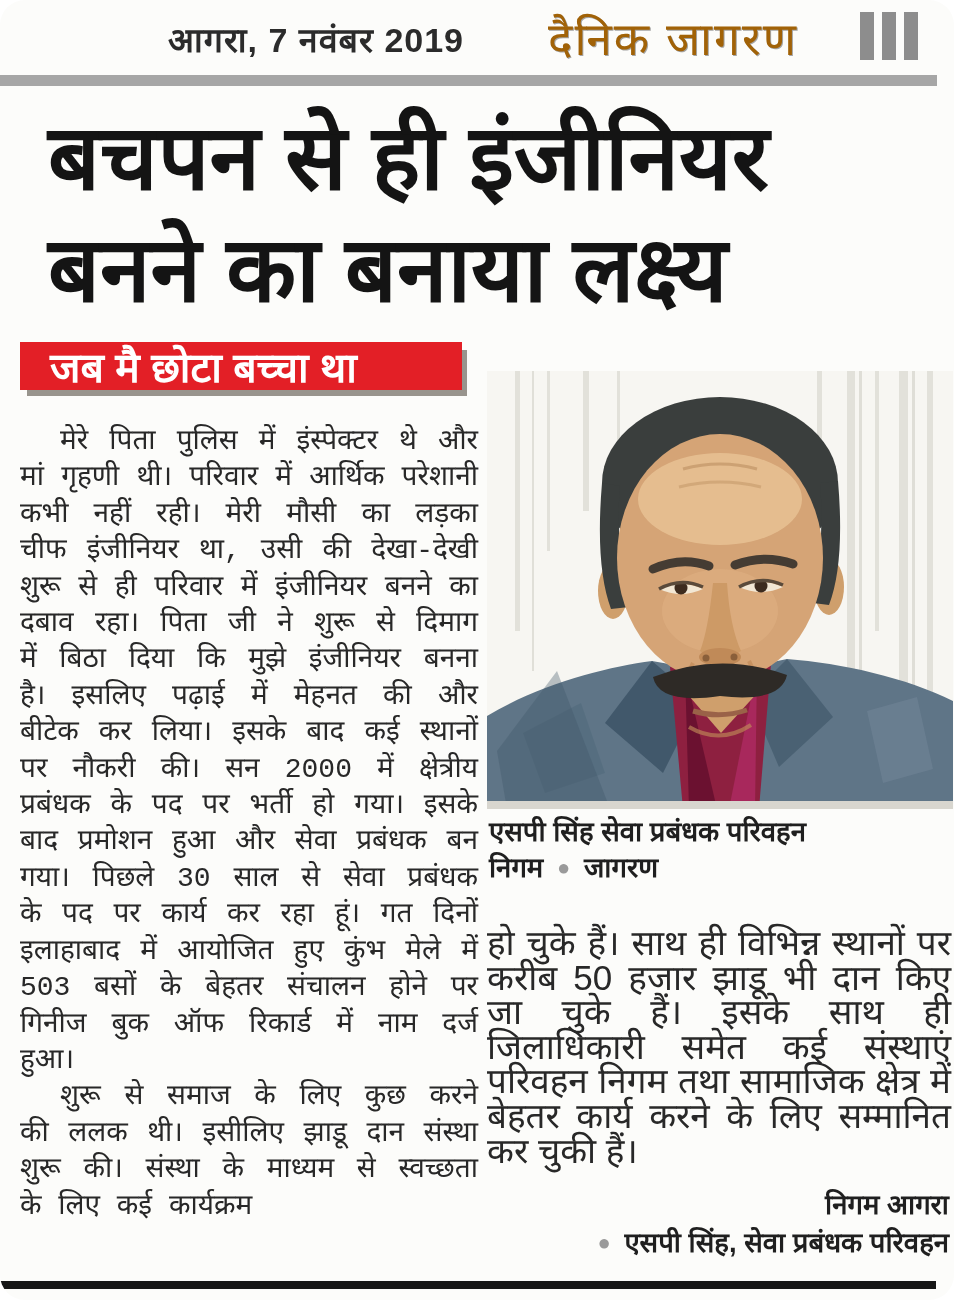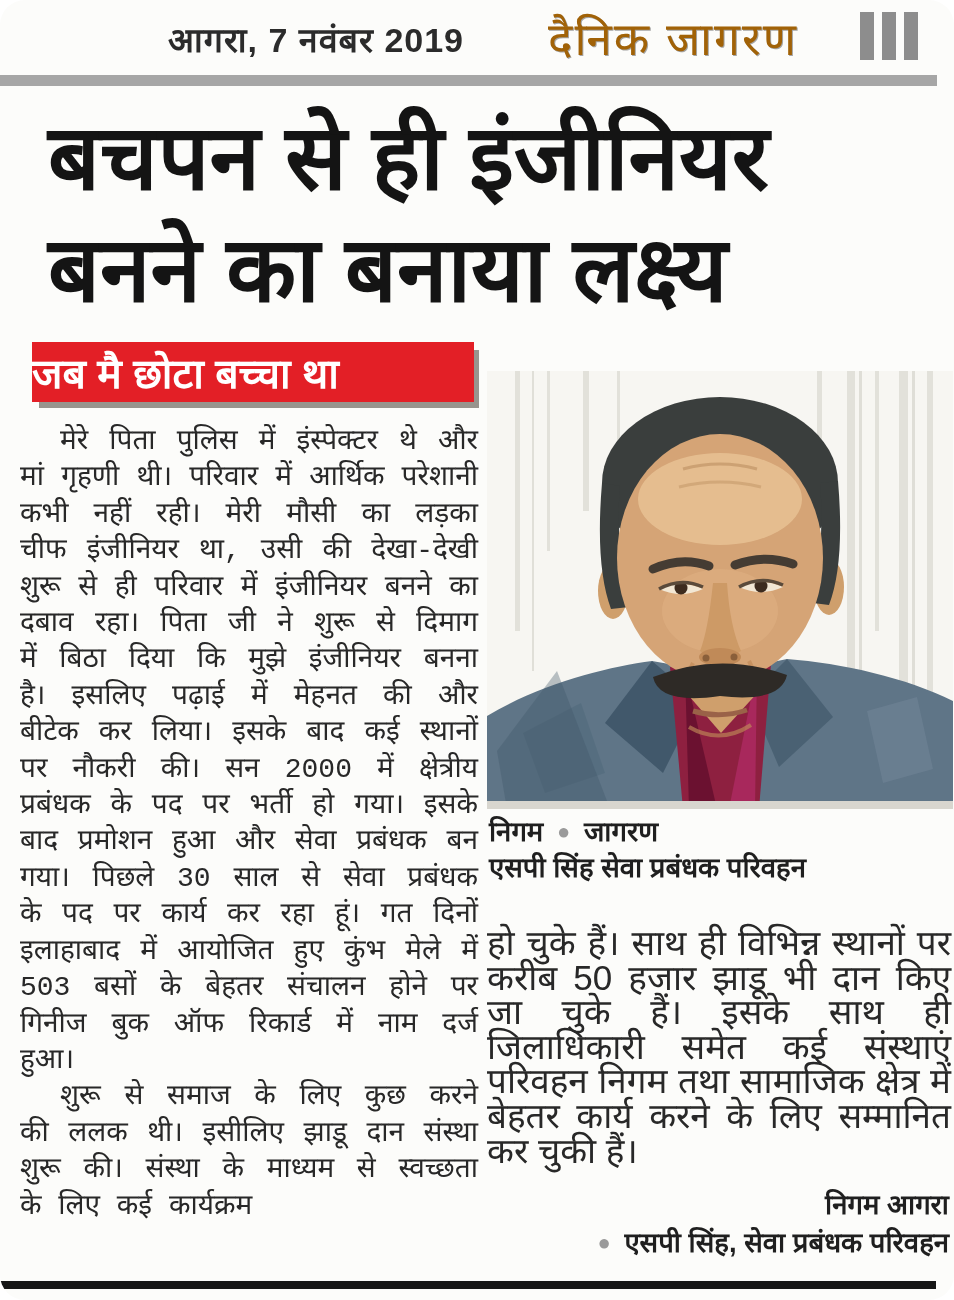--- a/index.html
+++ b/index.html
@@ -61,26 +61,27 @@
     line-height: 112px;
     font-weight: bold;
     color: #141414;
     letter-spacing: 0;
   }
   .headline .headline-line { display: block; white-space: nowrap; }
 
   
   .kicker {
     position: absolute;
-    left: 32px; top: 342px;
-    width: 442px; height: 60px;
+    left: 20px; top: 342px;
+    width: 442px; height: 48px;
     background: #e31f26;
     color: #ffffff;
     display: flex;
     align-items: center;
+    padding-left: 30px;
     font-size: 41px;
     font-weight: bold;
     box-shadow: 6px 7px 0 -1px #98948d;
   }
 
   
   .col-left {
     position: absolute;
     left: 20px; top: 424px;
     width: 458px;
@@ -239,26 +240,26 @@
       <path d="M166,306 Q233,280 300,304 Q294,332 233,325 Q172,334 166,306 Z" fill="#2e2a26"></path>
 
       <path d="M206,340 Q233,348 260,339" stroke="#9a6248" stroke-width="5" fill="none"></path>
       <path d="M202,356 Q233,374 264,354" stroke="#c08a58" stroke-width="4" fill="none" opacity="0.65"></path>
 
       <rect x="0" y="430" width="466" height="8" fill="#d8d6cf"></rect>
     </svg>
   </figure>
 
   <div class="caption">
+    <span class="caption-line">एसपी सिंह सेवा प्रबंधक परिवहन</span>
     <span class="caption-line">
       <span>निगम</span>
       <span class="bullet">●</span>
       <span>जागरण</span>
     </span>
-    <span class="caption-line">एसपी सिंह सेवा प्रबंधक परिवहन</span>
   </div>
 
   <section class="col-right">
     <p>हो चुके हैं। साथ ही विभिन्न स्थानों पर करीब 50 हजार झाडू भी दान किए जा चुके हैं। इसके साथ ही जिलाधिकारी समेत कई संस्थाएं परिवहन निगम तथा सामाजिक क्षेत्र में बेहतर कार्य करने के लिए सम्मानित कर चुकी हैं।</p>
   </section>
 
   <div class="attribution">
     <div>निगम आगरा</div>
     <div>
       <span class="bullet">●</span>

